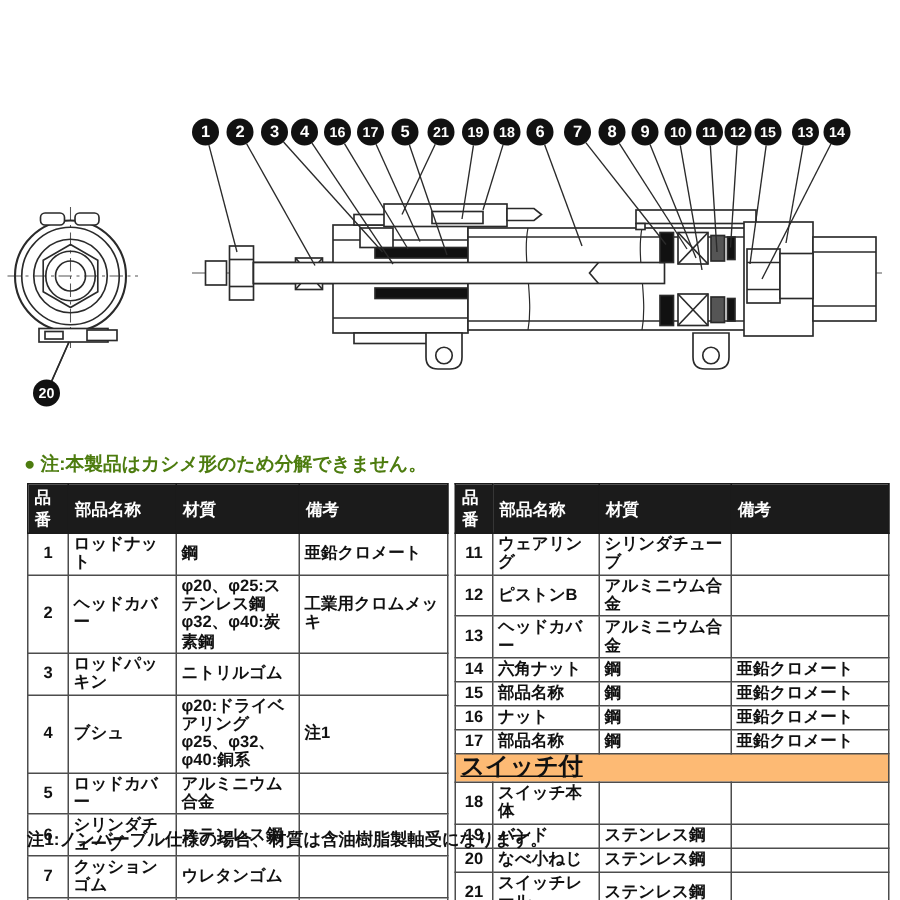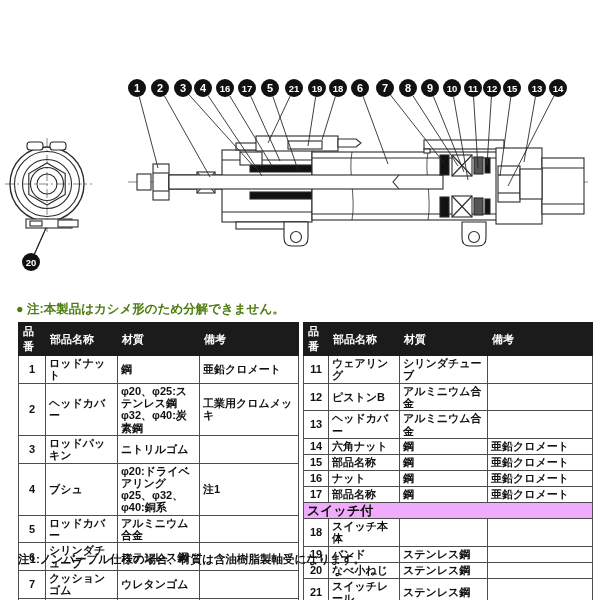--- a/index.html
+++ b/index.html
@@ -10,22 +10,22 @@
   #footnote-line{position:absolute;left:18px;top:552px;font:bold 11.5px "Liberation Sans",sans-serif;color:#111;}
   .parts-table{position:absolute;border-collapse:collapse;table-layout:fixed;
                font:bold 11px "Liberation Sans",sans-serif;color:#111;background:#fff;}
   #left-table{left:18px;top:322px;width:280px;}
   #right-table{left:303px;top:322px;width:289px;}
   .parts-table th{background:#1b1b1b;color:#fff;text-align:left;padding:1px 4px;
                   border:1px solid #1b1b1b;font-size:11px;height:13px;font-weight:bold;}
   .parts-table td{border:1px solid #4d4d4d;padding:1px 3px;height:13px;
                   white-space:pre-line;line-height:1.12;vertical-align:middle;}
   .parts-table td.num{text-align:center;padding:1px 1px;}
-  .parts-table tr.section-row td{background:#f0abfc;border:1px solid #4d4d4d;
-                  font-size:13px;height:10px;line-height:1;}
+  .parts-table tr.section-row td{background:#fdba74;border:1px solid #4d4d4d;
+                  font-size:16px;height:10px;line-height:1;text-decoration:underline;}
   #left-table col.c1{width:27px;} #left-table col.c2{width:72px;}
   #left-table col.c3{width:82px;} #left-table col.c4{width:99px;}
   #right-table col.c1{width:25px;} #right-table col.c2{width:71px;}
   #right-table col.c3{width:88px;} #right-table col.c4{width:105px;}
 </style>
 </head>
 <body>
 
 <div id="page">
 

